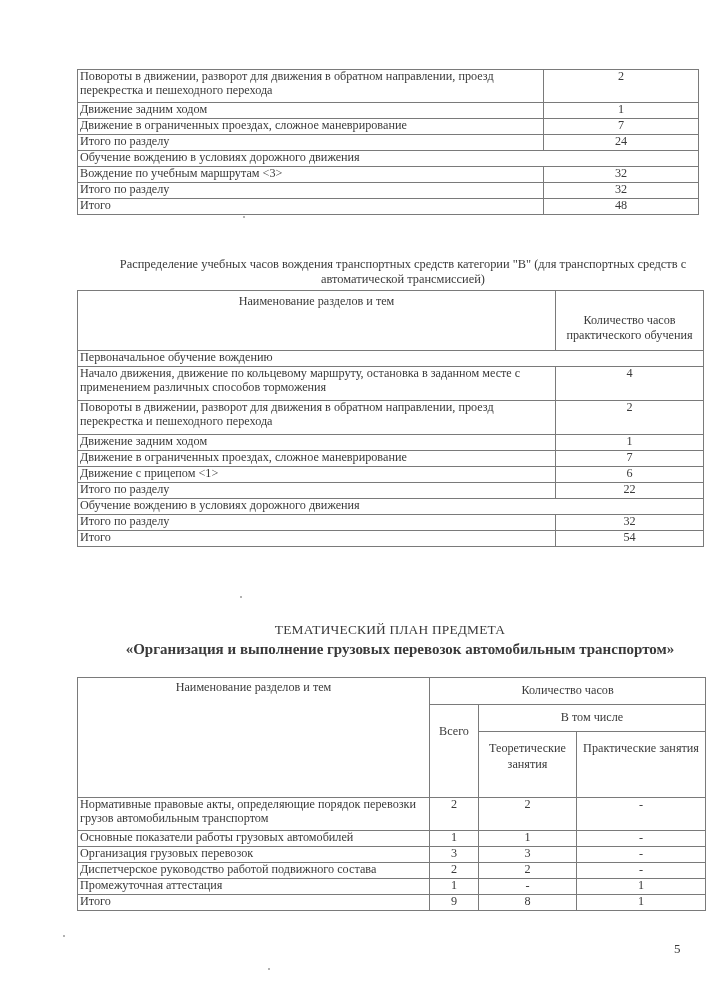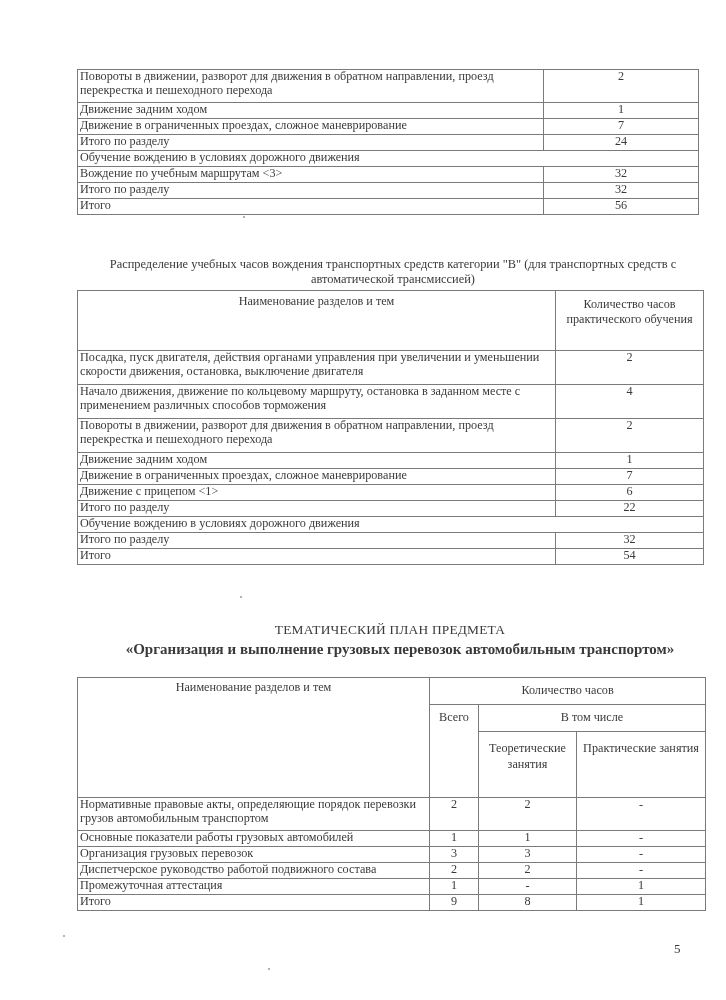--- a/index.html
+++ b/index.html
@@ -13,46 +13,46 @@
   td.num { text-align: center; }
   td.sec { }
   .cap { position: absolute; text-align: center; line-height: 15px; font-size: 12.4px; }
 
   
   #t1 { left: 77px; top: 69px; width: 621px; }
   #t1 col.c1 { width: 466px; } #t1 col.c2 { width: 155px; }
   #t1 tr { height: 16px; }
   #t1 tr.tall { height: 33px; }
 
-  #cap2 { left: 80px; top: 257px; width: 626px; }
+  #cap2 { left: 90px; top: 257px; width: 626px; }
 
   
   #t2 { left: 77px; top: 290px; width: 626px; }
   #t2 col.c1 { width: 478px; } #t2 col.c2 { width: 148px; }
   #t2 tr { height: 16px; }
   #t2 tr.tall { height: 34px; }
   #t2 tr.head { height: 60px; }
   #t2 th.h1 { text-align: center; padding-top: 4px; }
-  #t2 th.h2 { padding-top: 6px; line-height: 15px; margin-top: 28px; }
+  #t2 th.h2 { padding-top: 22px; line-height: 15px; margin-top: 28px; }
 
   #title3a { left: 77px; top: 622px; width: 626px; font-size: 13.4px; letter-spacing: 0.2px; }
   #title3b { left: 120px; top: 641px; width: 560px; font-size: 15px; font-weight: bold; line-height: 17px; }
 
   
   #t3 { left: 77px; top: 677px; width: 628px; }
   #t3 col.c1 { width: 352px; } #t3 col.c2 { width: 49px; } #t3 col.c3 { width: 98px; } #t3 col.c4 { width: 129px; }
   #t3 th { text-align: center; }
   #t3 tr.r1 { height: 27px; }
   #t3 tr.r2 { height: 27px; }
   #t3 tr.r3 { height: 66px; }
   #t3 tr { height: 16px; }
   #t3 tr.tall { height: 33px; margin-top: 40px; }
   #t3 th.hn { padding-top: 3px; }
   #t3 th.hq { vertical-align: middle; }
-  #t3 th.hv { padding-top: 6px; }
+  #t3 th.hv { padding-top: 20px; }
   #t3 th.hs { vertical-align: middle; }
   #t3 th.hsub { padding-top: 8px; line-height: 16px; }
 
   #page-num { position: absolute; left: 674px; top: 941px; font-size: 13px; }
   .speck { position: absolute; width: 2px; height: 2px; background: #999; border-radius: 1px; }
 </style>
 </head>
 <body>
 
 <table id="t1">
@@ -83,42 +83,41 @@
       <tr>
         <td>Вождение по учебным маршрутам &lt;3&gt;</td>
         <td class="num">32</td>
       </tr>
       <tr>
         <td>Итого по разделу</td>
         <td class="num">32</td>
       </tr>
       <tr>
         <td>Итого</td>
-        <td class="num">56</td>
+        <td class="num">48</td>
       </tr>
     </tbody>
 </table>
 
 <div id="cap2" class="cap">Распределение учебных часов вождения транспортных средств категории "B" (для транспортных средств с автоматической трансмиссией)</div>
 
 <table id="t2">
   <colgroup>
       <col class="c1">
       <col class="c2">
     </colgroup>
   <thead>
     <tr class="head">
       <th class="h1">Наименование разделов и тем</th>
       <th class="h2">Количество часов практического обучения</th>
     </tr>
   </thead>
   <tbody id="t2-body">
-      <tr class="tall">
-        <td>Посадка, пуск двигателя, действия органами управления при увеличении и уменьшении скорости движения, остановка, выключение двигателя</td>
-        <td class="num">2</td>
+      <tr>
+        <td colspan="2" class="sec">Первоначальное обучение вождению</td>
       </tr>
       <tr class="tall">
         <td>Начало движения, движение по кольцевому маршруту, остановка в заданном месте с применением различных способов торможения</td>
         <td class="num">4</td>
       </tr>
       <tr class="tall">
         <td>Повороты в движении, разворот для движения в обратном направлении, проезд перекрестка и пешеходного перехода</td>
         <td class="num">2</td>
       </tr>
       <tr>

